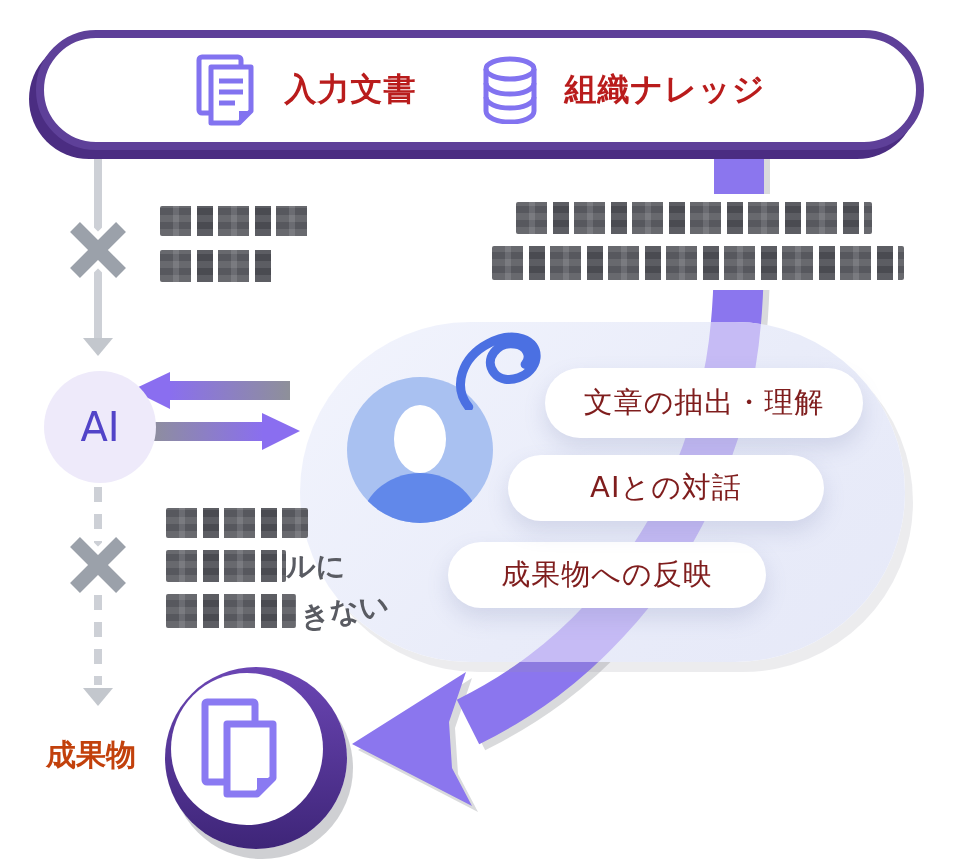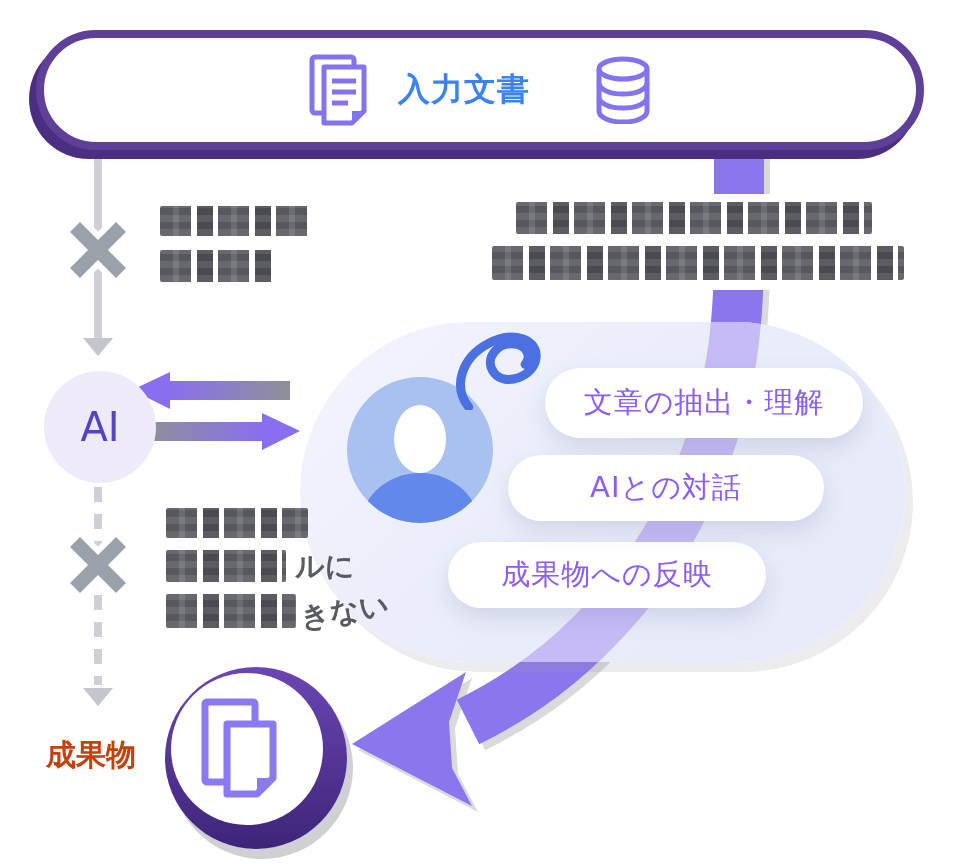--- a/index.html
+++ b/index.html
@@ -5,21 +5,21 @@
   html,body{margin:0;padding:0;background:#ffffff;}
   body{font-family:"DejaVu Sans","Liberation Sans",sans-serif;}
   #stage{position:relative;width:960px;height:864px;background:#ffffff;overflow:hidden;}
   .abs{position:absolute;}
 
   
   .top-pill{left:36px;top:30px;width:872px;height:104px;background:#ffffff;
     border:8px solid #5e4099;border-radius:62px;box-shadow:-7px 9px 0 #4b2d82;
     display:flex;align-items:center;justify-content:center;gap:64px;z-index:5;}
   .src-item{display:flex;align-items:center;gap:26px;}
-  .src-label{font-size:32px;font-weight:600;color:#3b82f6;letter-spacing:1px;}
+  .src-label{font-size:32px;font-weight:600;color:#b91c1c;letter-spacing:1px;}
 
   
   .vline{left:94px;width:8px;background:#cdd0d6;z-index:4;}
   .vline-dashed{left:94px;width:8px;z-index:4;
     background:repeating-linear-gradient(180deg,#cdd0d6 0 15px,rgba(0,0,0,0) 15px 27px);}
   .tri-down{width:0;height:0;border-left:15px solid transparent;border-right:15px solid transparent;
     border-top:18px solid #c3c7cd;z-index:4;}
   .xmark{width:72px;height:72px;z-index:6;}
   .ai-circle{left:44px;top:371px;width:112px;height:112px;border-radius:50%;
     background:#eeeafa;display:flex;align-items:center;justify-content:center;z-index:6;}
@@ -36,21 +36,21 @@
         rgba(87,88,94,0) 31px 37px,#4a4b51 37px 53px,rgba(87,88,94,0) 53px 58px);}
   .frag{font-size:29px;font-weight:600;color:#595b62;line-height:1;}
   .frag.tilt{display:inline-block;transform:rotate(-9deg);}
 
   
   .blob{left:300px;top:322px;width:605px;height:340px;border-radius:170px;
     background:linear-gradient(135deg,#f2f4fd 0%,#e9ecf9 55%,#e6e9f8 100%);z-index:2;
     box-shadow:8px 10px 0 rgba(150,152,160,.18);}
   .task-pill{background:#ffffff;border-radius:36px;display:flex;align-items:center;justify-content:center;
     box-shadow:0 10px 22px rgba(110,118,170,.20);z-index:4;}
-  .task-pill span{font-size:29px;font-weight:500;color:#8b5cf6;letter-spacing:1px;}
+  .task-pill span{font-size:29px;font-weight:500;color:#7f1d1d;letter-spacing:1px;}
   .avatar{left:347px;top:377px;width:146px;height:146px;border-radius:50%;background:#a9c1f1;
     overflow:hidden;z-index:4;}
   .avatar .head{position:absolute;left:47px;top:28px;width:52px;height:68px;border-radius:50%;background:#ffffff;}
   .avatar .body{position:absolute;left:13px;top:96px;width:120px;height:110px;border-radius:50%;background:#6188ea;}
 
   .svg-layer{left:0;top:0;pointer-events:none;}
   .z1{z-index:1;filter:drop-shadow(6px 6px 0 rgba(130,132,140,.30));}
   .z3{z-index:3;}
   .z4{z-index:4;}
 
@@ -96,20 +96,21 @@
       </svg>
       <span class="src-label">入力文書</span>
     </div>
     <div class="src-item">
       <svg width="58" height="68" viewBox="0 0 58 68">
         <path d="M5 13 v42 c0 6.5 10.8 11 24 11 s24 -4.5 24 -11 v-42" fill="none" stroke="#8273f0" stroke-width="5"></path>
         <ellipse cx="29" cy="13" rx="24" ry="10" fill="none" stroke="#8273f0" stroke-width="5"></ellipse>
         <path d="M5 27 c0 6.5 10.8 11 24 11 s24 -4.5 24 -11" fill="none" stroke="#8273f0" stroke-width="5"></path>
         <path d="M5 41 c0 6.5 10.8 11 24 11 s24 -4.5 24 -11" fill="none" stroke="#8273f0" stroke-width="5"></path>
       </svg>
+      <span class="src-label">組織ナレッジ</span>
     </div>
   </div>
 
   <div class="abs vline" style="top:144px;height:196px;"></div>
   <div class="abs tri-down" style="left:83px;top:338px;"></div>
 
   <svg class="abs xmark" style="left:62px;top:214px;" viewBox="0 0 72 72">
     <g stroke="#ffffff" stroke-width="26">
         <line x1="13" y1="13" x2="59" y2="59"></line>
         <line x1="59" y1="13" x2="13" y2="59"></line>
@@ -164,21 +165,21 @@
     <div class="mosaic" style="position:absolute;left:14px;top:52px;width:412px;height:34px;"></div>
   </div>
 
   <div class="abs censor" style="left:158px;top:204px;width:170px;height:84px;">
     <div class="mosaic" style="position:absolute;left:2px;top:2px;width:150px;height:30px;"></div>
     <div class="mosaic" style="position:absolute;left:2px;top:46px;width:116px;height:32px;"></div>
   </div>
 
   <div class="abs censor" style="left:162px;top:506px;width:260px;height:130px;">
     <div class="mosaic" style="position:absolute;left:4px;top:2px;width:142px;height:30px;"></div>
-    <div style="position:absolute;left:4px;top:44px;display:flex;align-items:center;gap:9px;font-family:Liberation Serif, serif;">
+    <div style="position:absolute;left:4px;top:44px;display:flex;align-items:center;gap:0;font-family:Liberation Serif, serif;">
       <div class="mosaic" style="width:120px;height:32px;"></div>
       <span class="frag">ルに</span>
     </div>
     <div style="position:absolute;left:4px;top:88px;display:flex;align-items:center;gap:4px;">
       <div class="mosaic" style="width:130px;height:34px;"></div>
       <span class="frag tilt">きない</span>
     </div>
   </div>
 
   <div class="abs avatar">

